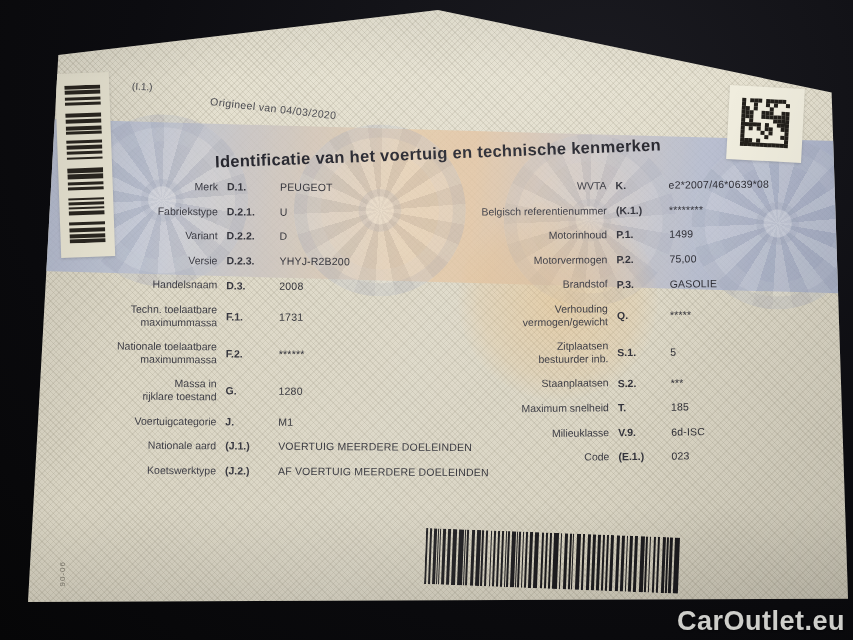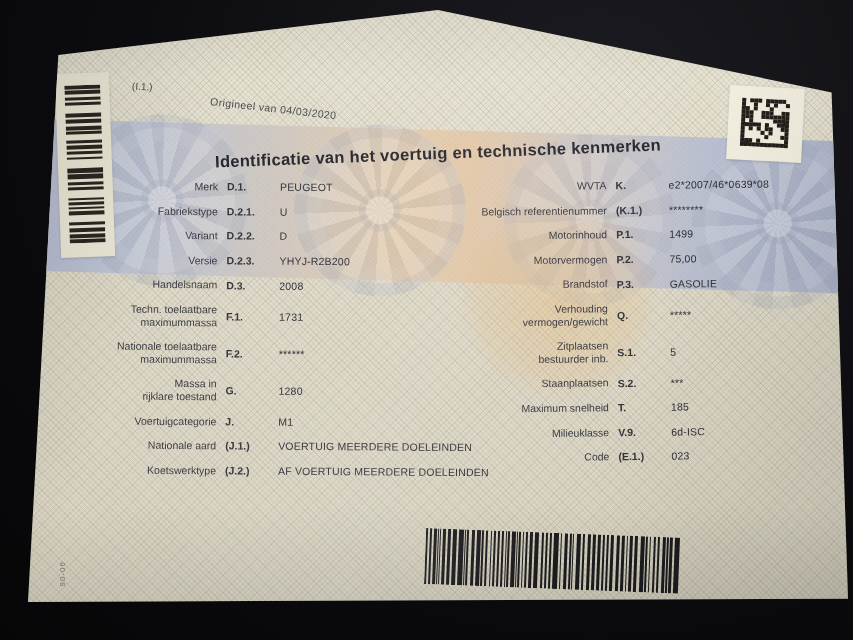--- a/index.html
+++ b/index.html
@@ -382,13 +382,14 @@
         <span class="flabel">Code</span>
         <span class="fcode">(E.1.)</span>
         <span class="fvalue">023</span>
       </div>
     </div>
 
     <div class="hbarcode" id="hbar"><i style="width:2px;margin-right:2px"></i><i style="width:2px;margin-right:2px"></i><i style="width:3px;margin-right:1px"></i><i style="width:1px;margin-right:1px"></i><i style="width:1px;margin-right:2px"></i><i style="width:3px;margin-right:2px"></i><i style="width:3px;margin-right:2px"></i><i style="width:4px;margin-right:2px"></i><i style="width:5px;margin-right:1px"></i><i style="width:1px;margin-right:1px"></i><i style="width:2px;margin-right:3px"></i><i style="width:3px;margin-right:2px"></i><i style="width:4px;margin-right:1px"></i><i style="width:2px;margin-right:2px"></i><i style="width:2px;margin-right:3px"></i><i style="width:1px;margin-right:2px"></i><i style="width:2px;margin-right:2px"></i><i style="width:2px;margin-right:2px"></i><i style="width:2px;margin-right:2px"></i><i style="width:1px;margin-right:1px"></i><i style="width:2px;margin-right:2px"></i><i style="width:4px;margin-right:1px"></i><i style="width:1px;margin-right:1px"></i><i style="width:2px;margin-right:2px"></i><i style="width:1px;margin-right:2px"></i><i style="width:2px;margin-right:2px"></i><i style="width:3px;margin-right:2px"></i><i style="width:4px;margin-right:3px"></i><i style="width:2px;margin-right:2px"></i><i style="width:2px;margin-right:2px"></i><i style="width:2px;margin-right:2px"></i><i style="width:5px;margin-right:2px"></i><i style="width:1px;margin-right:3px"></i><i style="width:3px;margin-right:2px"></i><i style="width:2px;margin-right:1px"></i><i style="width:1px;margin-right:3px"></i><i style="width:4px;margin-right:2px"></i><i style="width:2px;margin-right:3px"></i><i style="width:3px;margin-right:2px"></i><i style="width:3px;margin-right:2px"></i><i style="width:3px;margin-right:2px"></i><i style="width:2px;margin-right:2px"></i><i style="width:2px;margin-right:2px"></i><i style="width:3px;margin-right:3px"></i><i style="width:3px;margin-right:2px"></i><i style="width:3px;margin-right:2px"></i><i style="width:1px;margin-right:2px"></i><i style="width:3px;margin-right:2px"></i><i style="width:3px;margin-right:3px"></i><i style="width:4px;margin-right:1px"></i><i style="width:2px;margin-right:2px"></i><i style="width:1px;margin-right:3px"></i><i style="width:2px;margin-right:2px"></i><i style="width:2px;margin-right:3px"></i><i style="width:3px;margin-right:1px"></i><i style="width:2px;margin-right:1px"></i><i style="width:3px;margin-right:2px"></i><i style="width:5px;margin-right:2px"></i></div>
     <div class="form-code">90-06</div>
   </div>
 
+  <div class="watermark">CarOutlet.eu</div>
 </div>
 
 </body></html>

